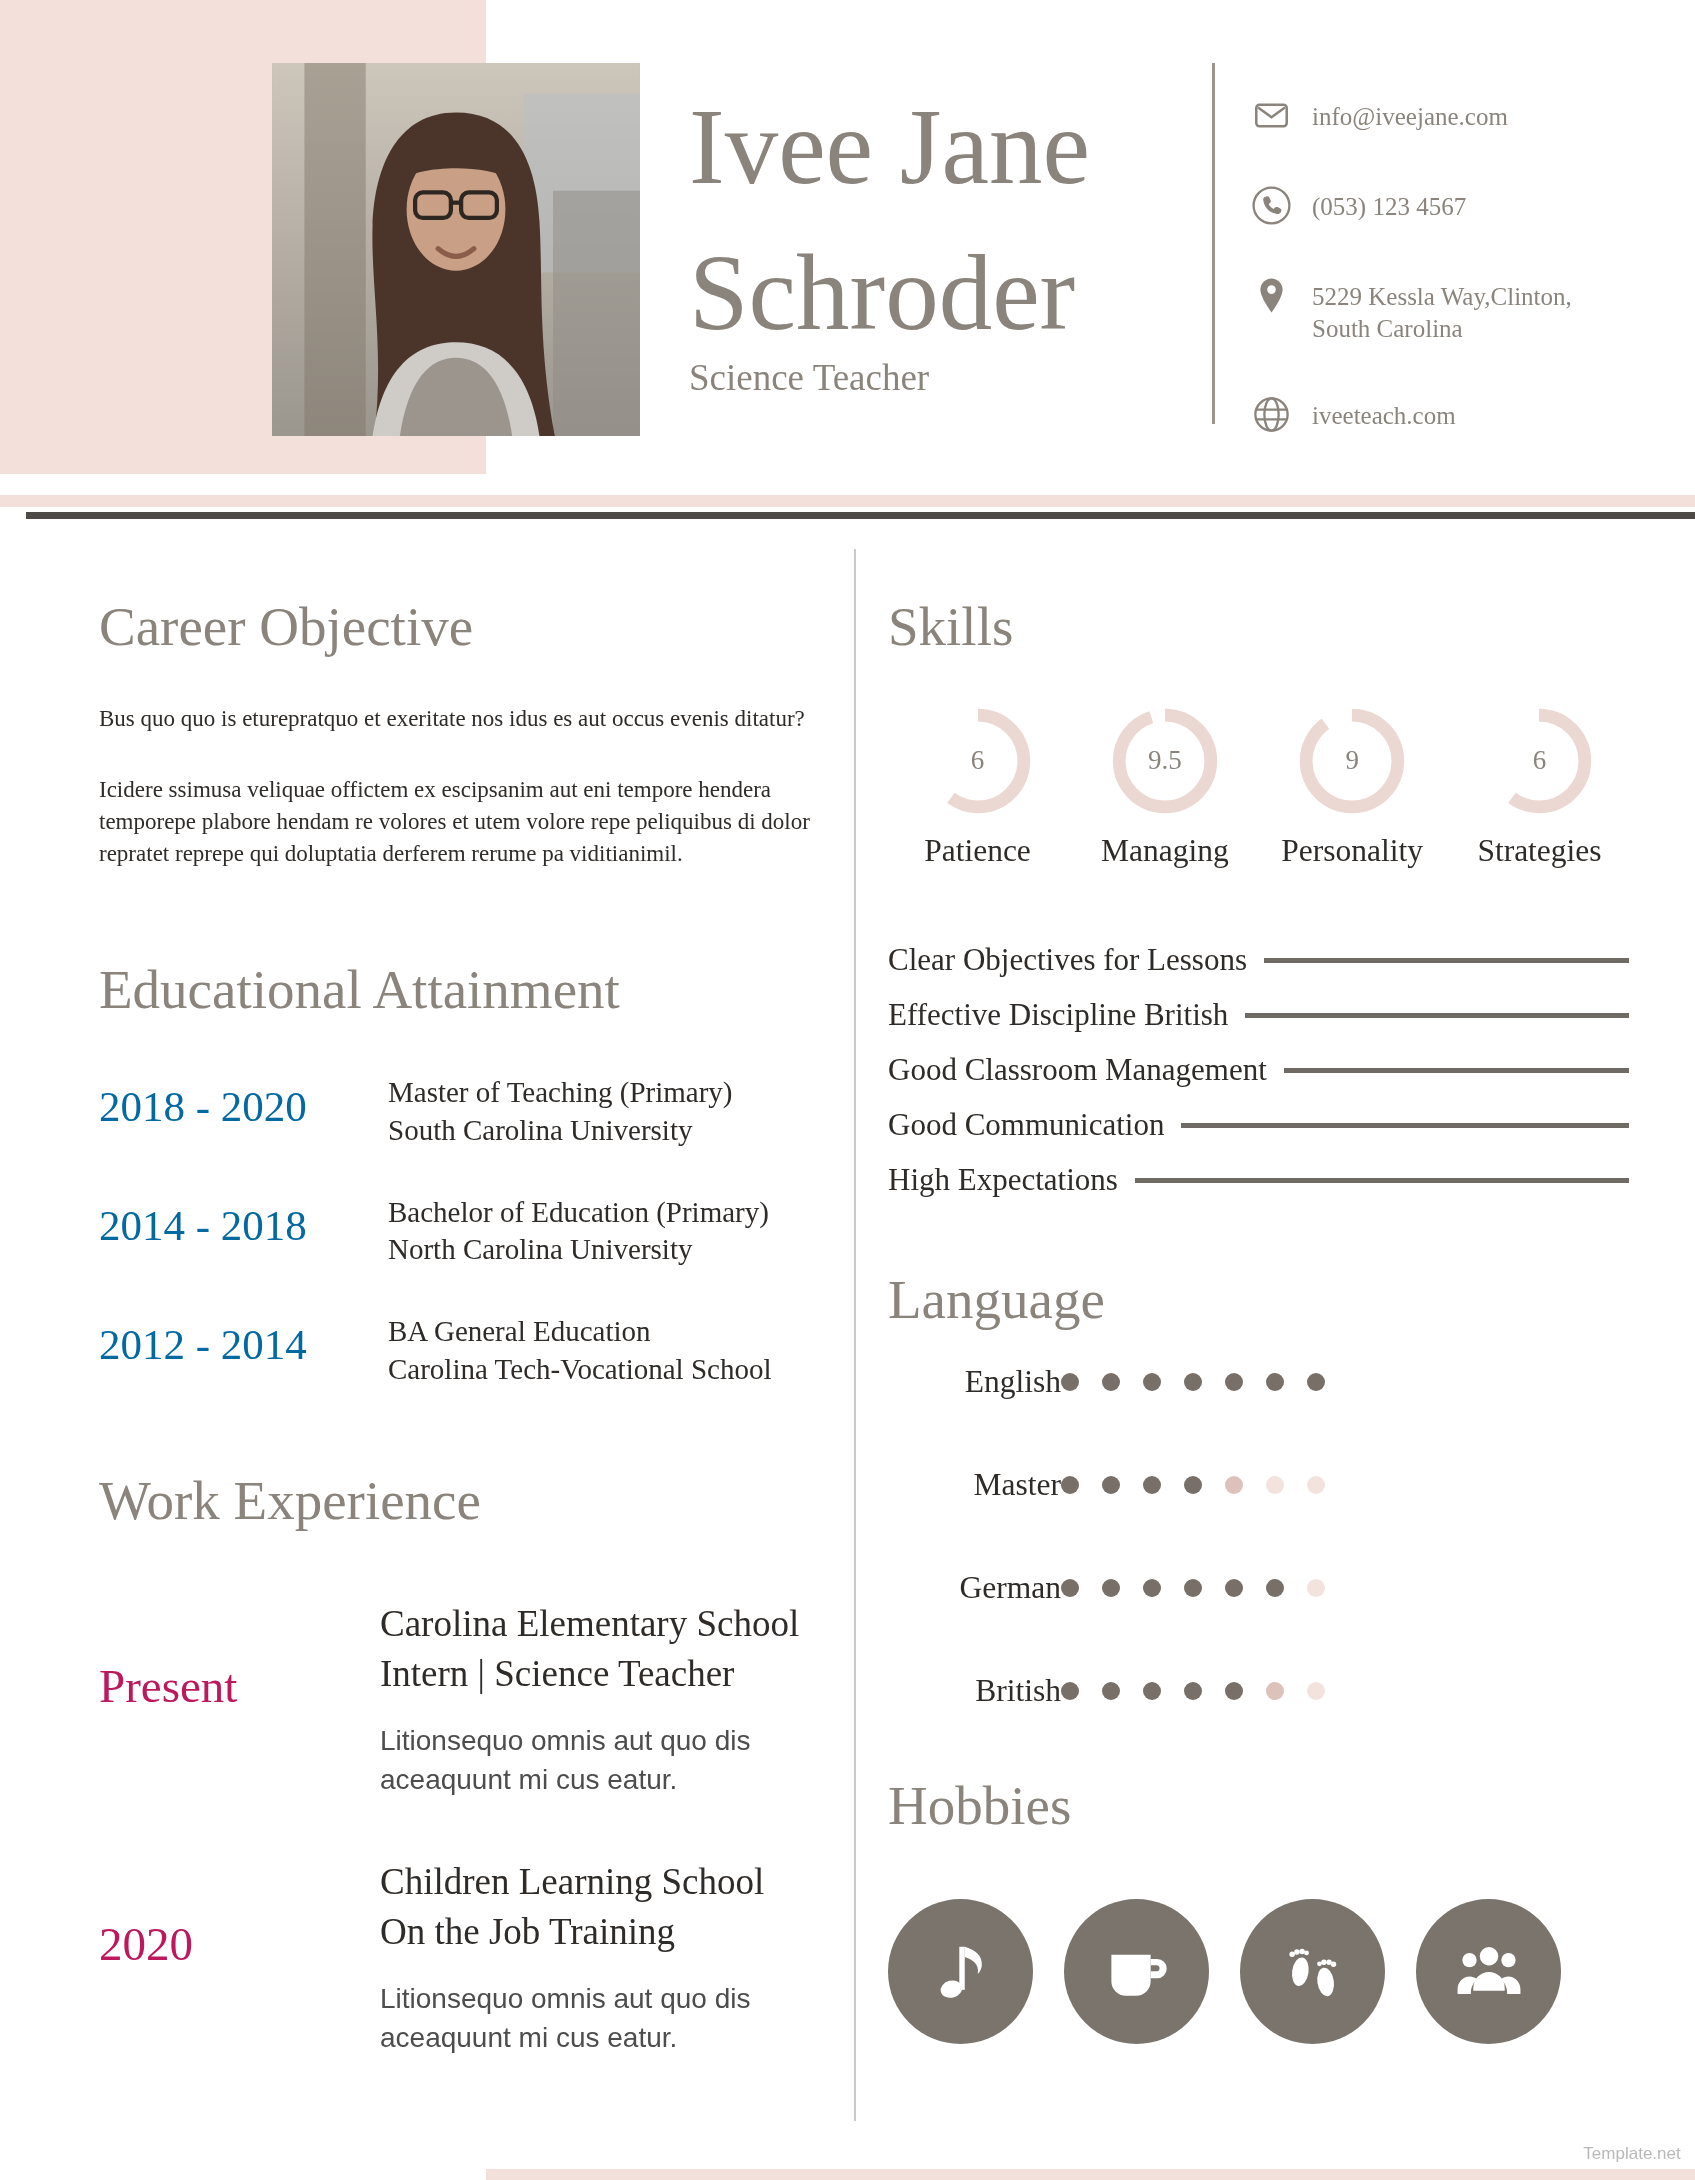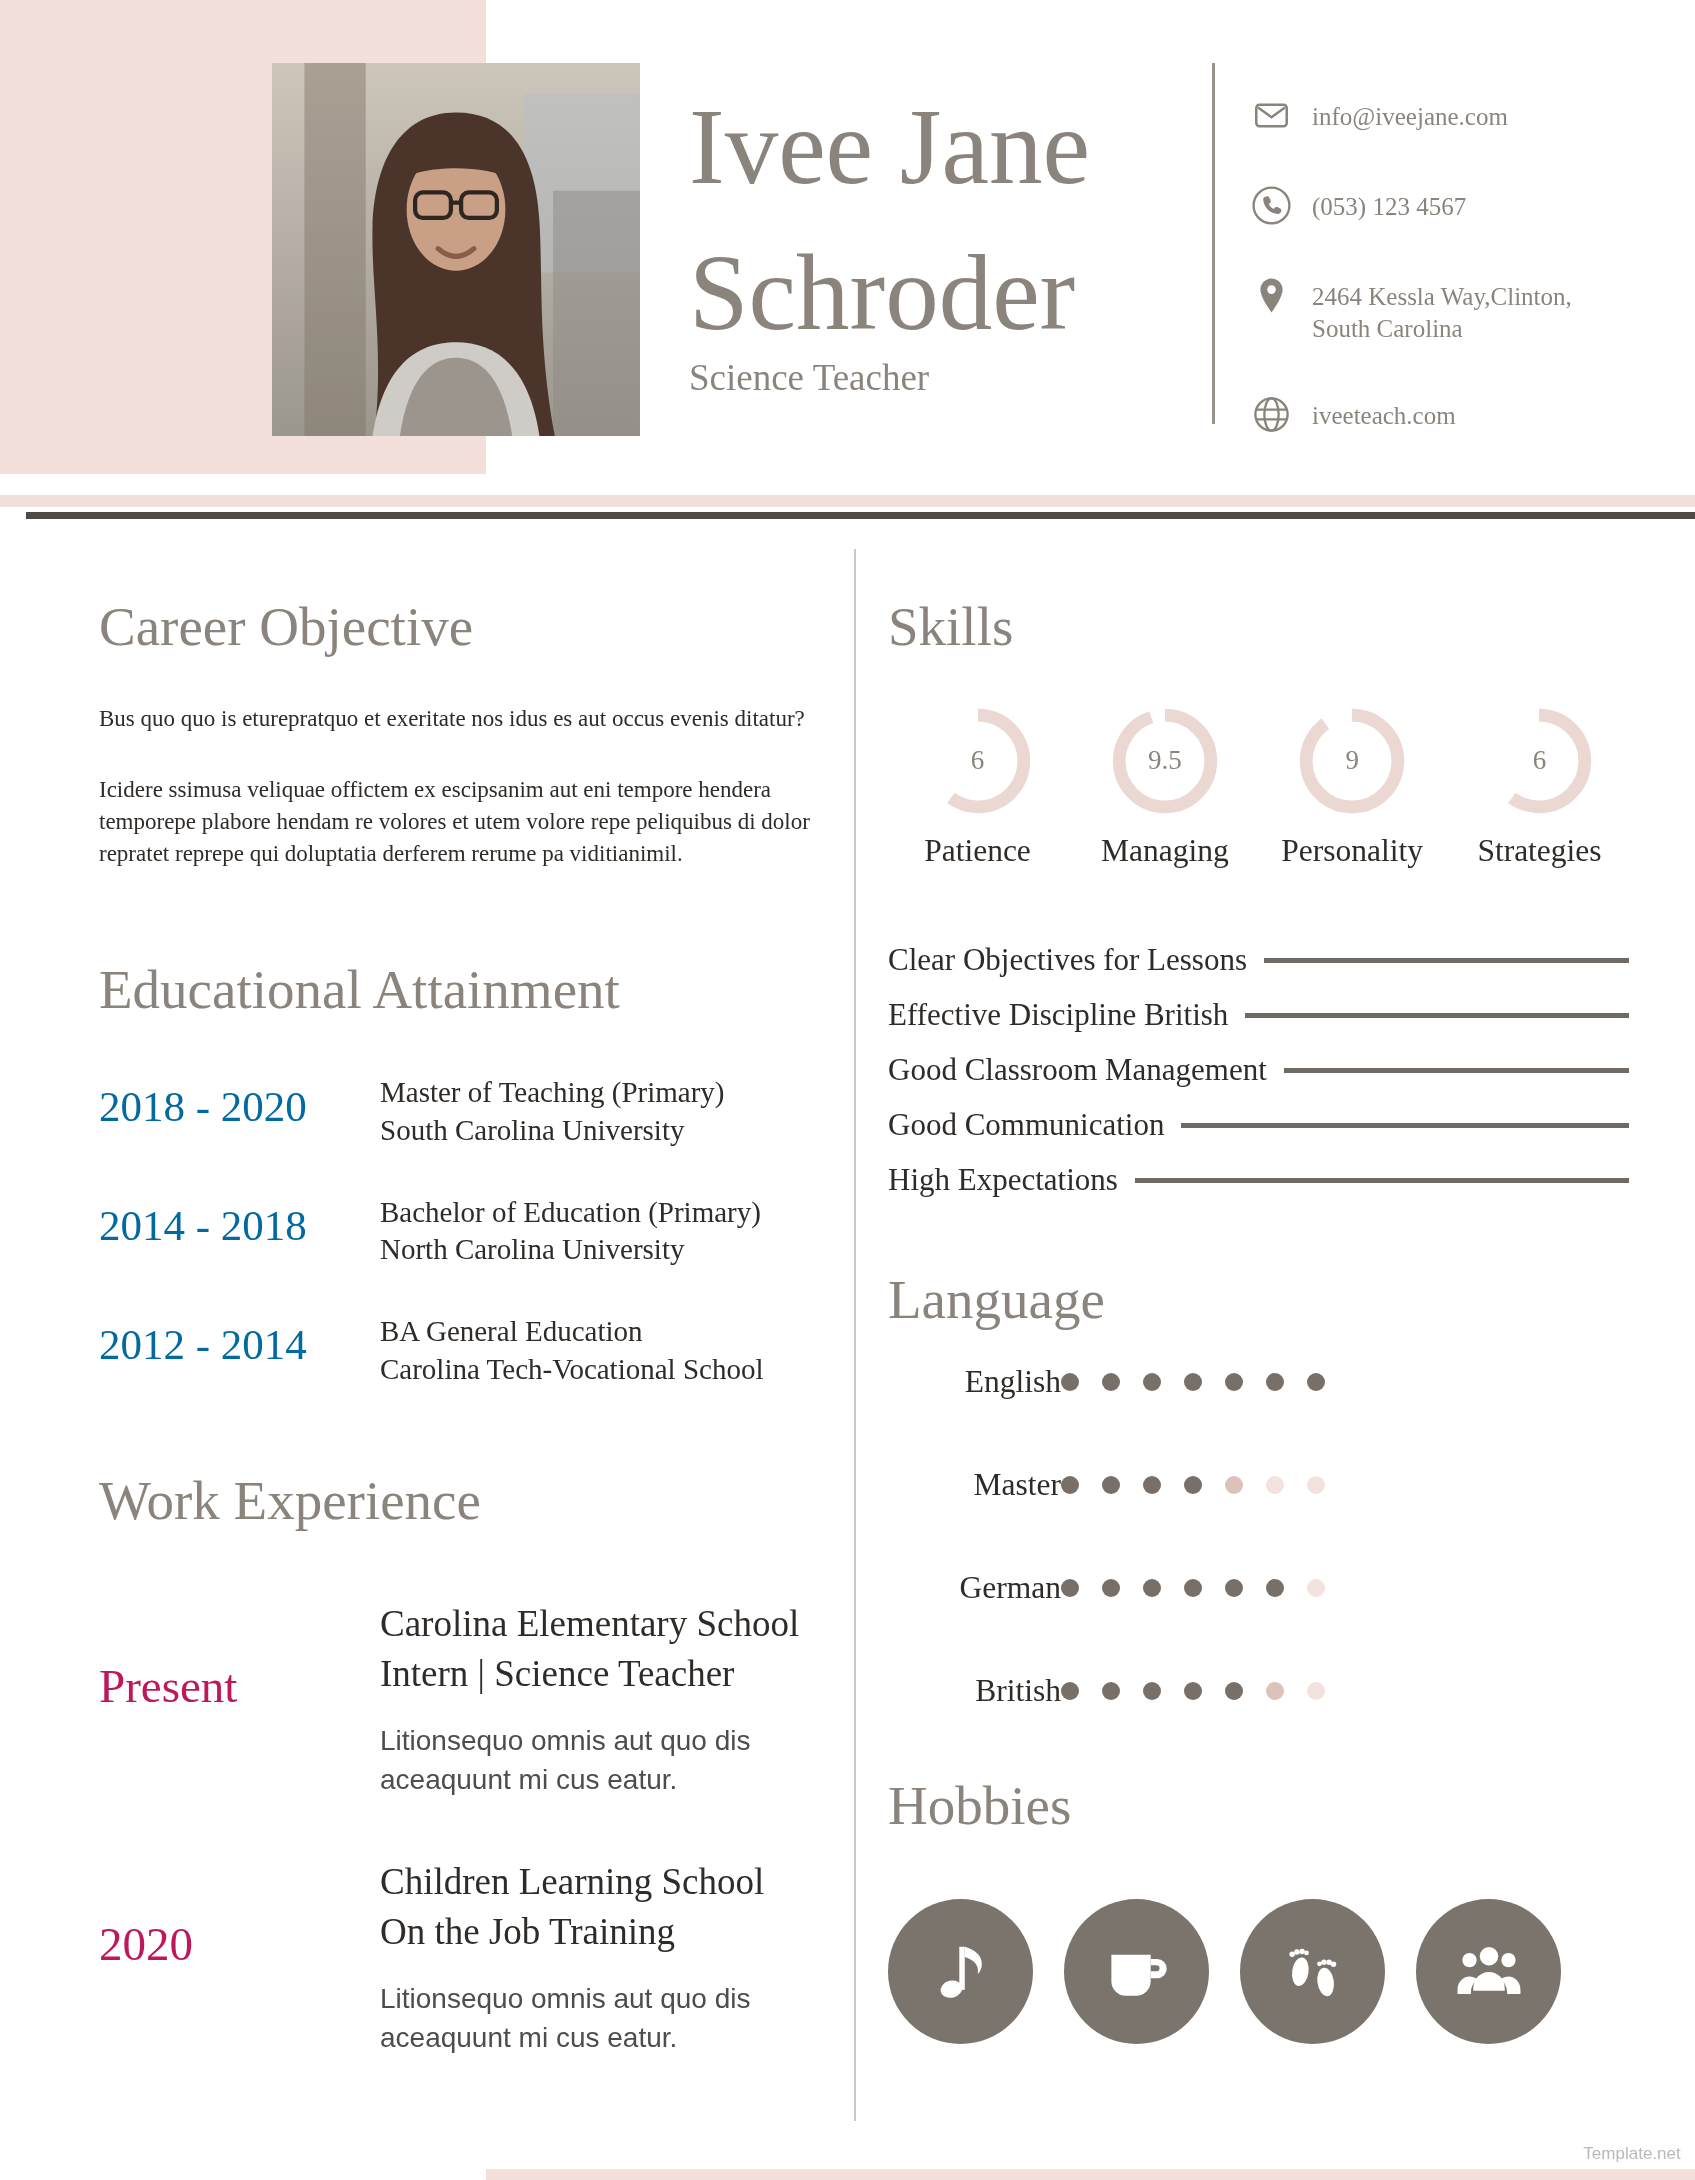--- a/index.html
+++ b/index.html
@@ -42,21 +42,21 @@
   h2.section{margin:0;font-size:55px;font-weight:400;color:var(--heading);line-height:1.14;}
   .left-col p{margin:0;font-size:23px;line-height:1.38;color:var(--text);}
   .p1{margin-top:44px !important;}
   .p2{margin-top:40px !important;}
   .h-edu{margin-top:89px !important;}
   .h-work{margin-top:82px !important;}
 
   .edu-rows{margin-top:53px;}
   .edu-row{display:flex;margin-bottom:44px;}
   .edu-year{flex:0 0 281px;font-size:43px;color:#0369a1;line-height:1.0;padding-top:10.2px;}
-  .edu-desc{font-size:29px;line-height:1.3;color:var(--text);}
+  .edu-desc{font-size:29px;line-height:1.3;color:var(--text);margin-left:8px;}
   .edu-desc span{display:block;}
 
   .work-entries{margin-top:66px;}
   .work-entry{display:flex;}
   .work-entry + .work-entry{margin-top:58px;}
   .work-period{flex:0 0 281px;font-size:47px;color:#be185d;padding-top:64px;line-height:1;}
   .work-right{flex:1;}
   .work-title{font-size:37px;line-height:1.35;color:var(--text);}
   .work-title span{display:block;}
   .work-desc{margin-top:22px;font-family:"Liberation Sans", sans-serif;font-size:28px;line-height:1.4;color:#4d4d4d;}
@@ -158,21 +158,21 @@
       </span>
     </div>
     <div class="contact-row">
       <span class="contact-icon">
         <svg viewBox="0 0 24 24" width="43" height="43">
             <path d="M12 2.5c-3.4 0-6.2 2.8-6.2 6.2 0 4.6 6.2 12.8 6.2 12.8s6.2-8.2 6.2-12.8c0-3.4-2.8-6.2-6.2-6.2z" fill="#8a847c"></path>
             <circle cx="12" cy="8.7" r="2.4" fill="#ffffff"></circle>
           </svg>
       </span>
       <span class="contact-text">
-        <span>2464 Kessla Way,Clinton,</span>
+        <span>5229 Kessla Way,Clinton,</span>
         <span>South Carolina</span>
       </span>
     </div>
     <div class="contact-row">
       <span class="contact-icon">
         <svg viewBox="0 0 24 24" width="43" height="43" fill="none" stroke="#8a847c" stroke-width="1.3">
             <circle cx="12" cy="12" r="9"></circle>
             <ellipse cx="12" cy="12" rx="4" ry="9"></ellipse>
             <path d="M3.6 9.3h16.8M3.6 14.7h16.8"></path>
           </svg>

